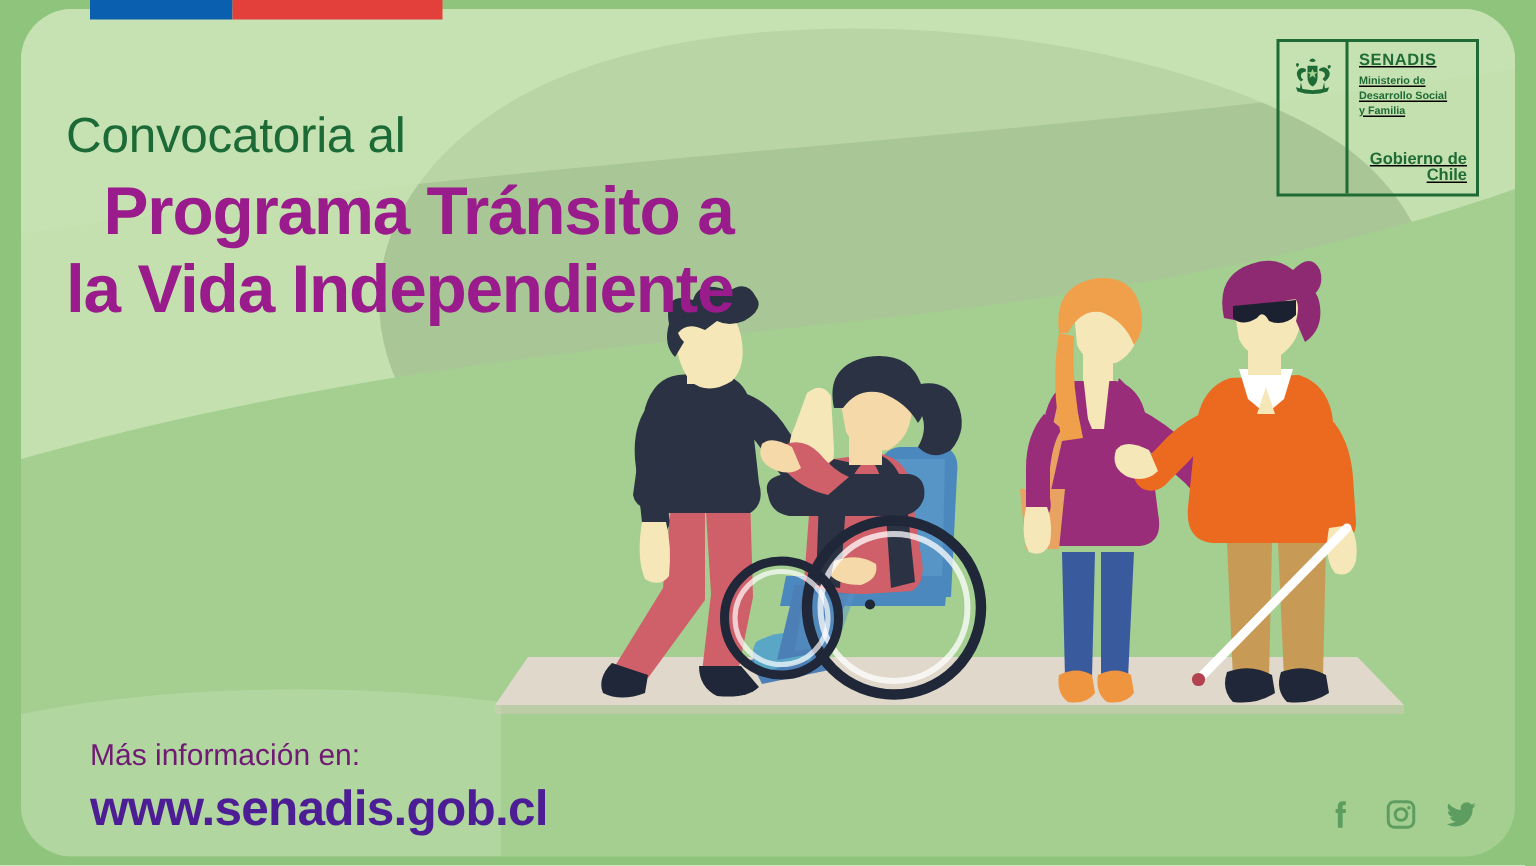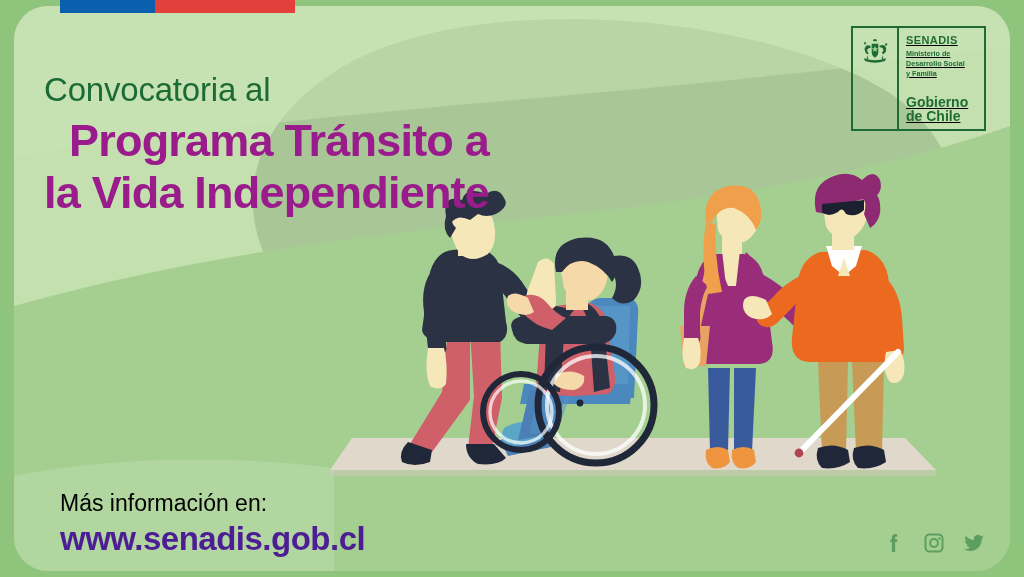--- a/index.html
+++ b/index.html
@@ -75,22 +75,22 @@
     text-align:right;
   }
 
   
   .footer{
     position:absolute;
     left:60px; bottom:18px;
     z-index:30;
   }
   .footer-label{
-    font-size:23px;
-    color:#000000;
+    font-size:20px;
+    color:#701a75;
     line-height:1.25;
     letter-spacing:0px;
   }
   .footer-url{
     font-size:33px;
     font-weight:bold;
     color:#4c1d95;
     line-height:1.2;
     letter-spacing:-0.5px;
     margin-top:2px;
@@ -146,25 +146,26 @@
   }
   .logo-sub{
     font-size:7.2px;
     font-weight:bold;
     color:#1f6b35;
     line-height:1.38;
     margin-top:3px;
     white-space:pre-line;
   }
   .logo-gov{
-    font-size:14px;
+    font-size:11px;
     font-weight:bold;
     color:#1f6b35;
     line-height:1;
     padding-bottom:1px;
+    text-align:right;
   }
   .crest{ width:34px; height:30px; display:block; }
 
   
   .illus{
     position:absolute;
     left:0; top:0;
     width:1024px; height:577px;
     z-index:20;
     pointer-events:none;

